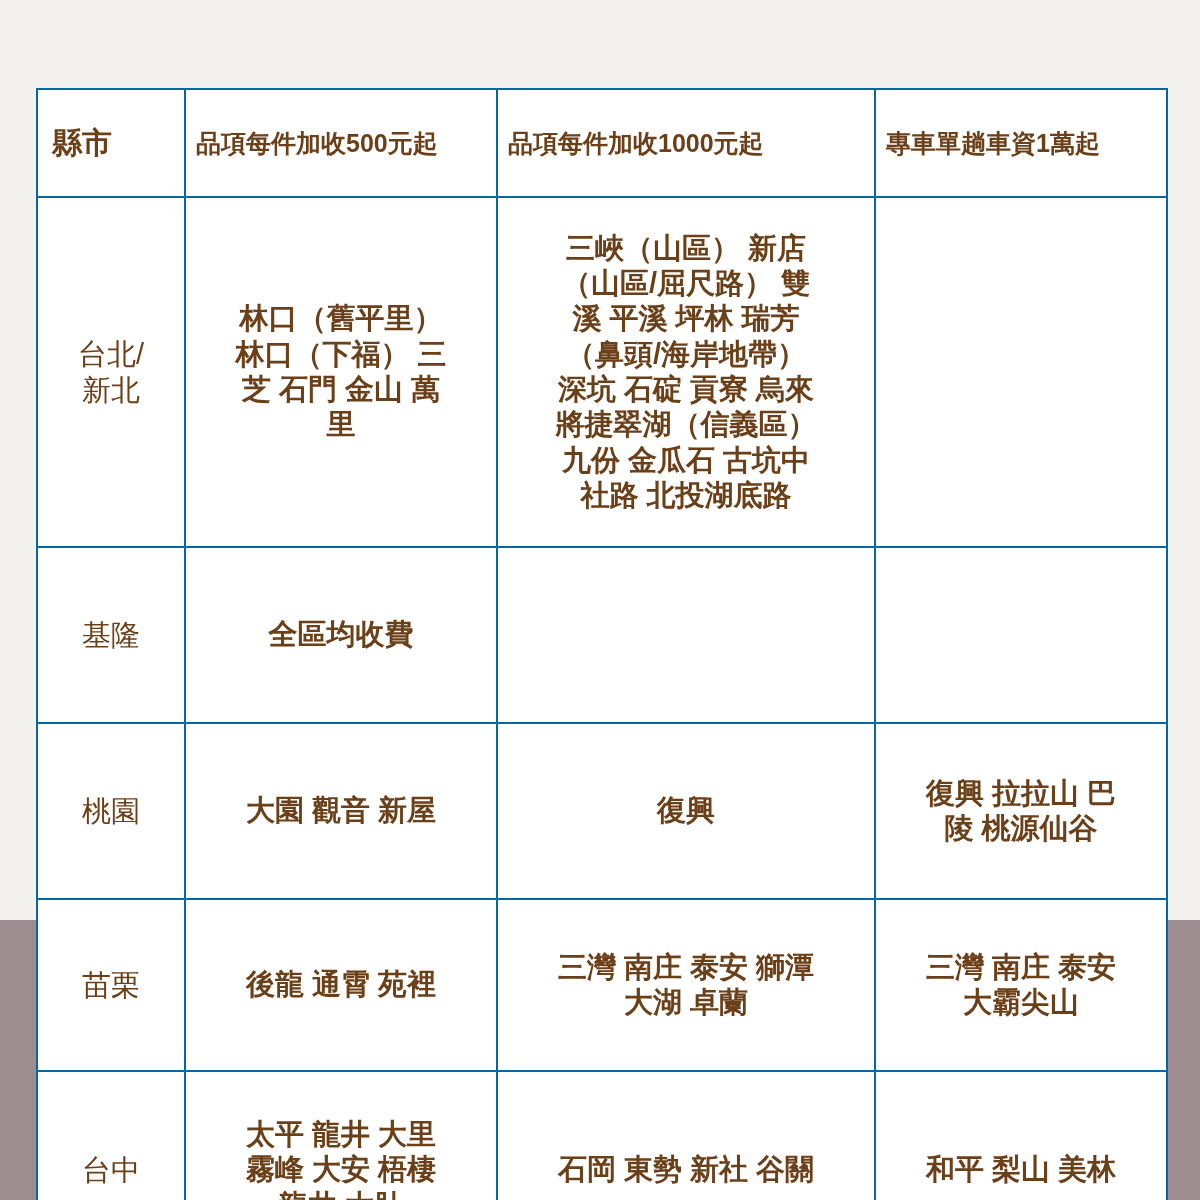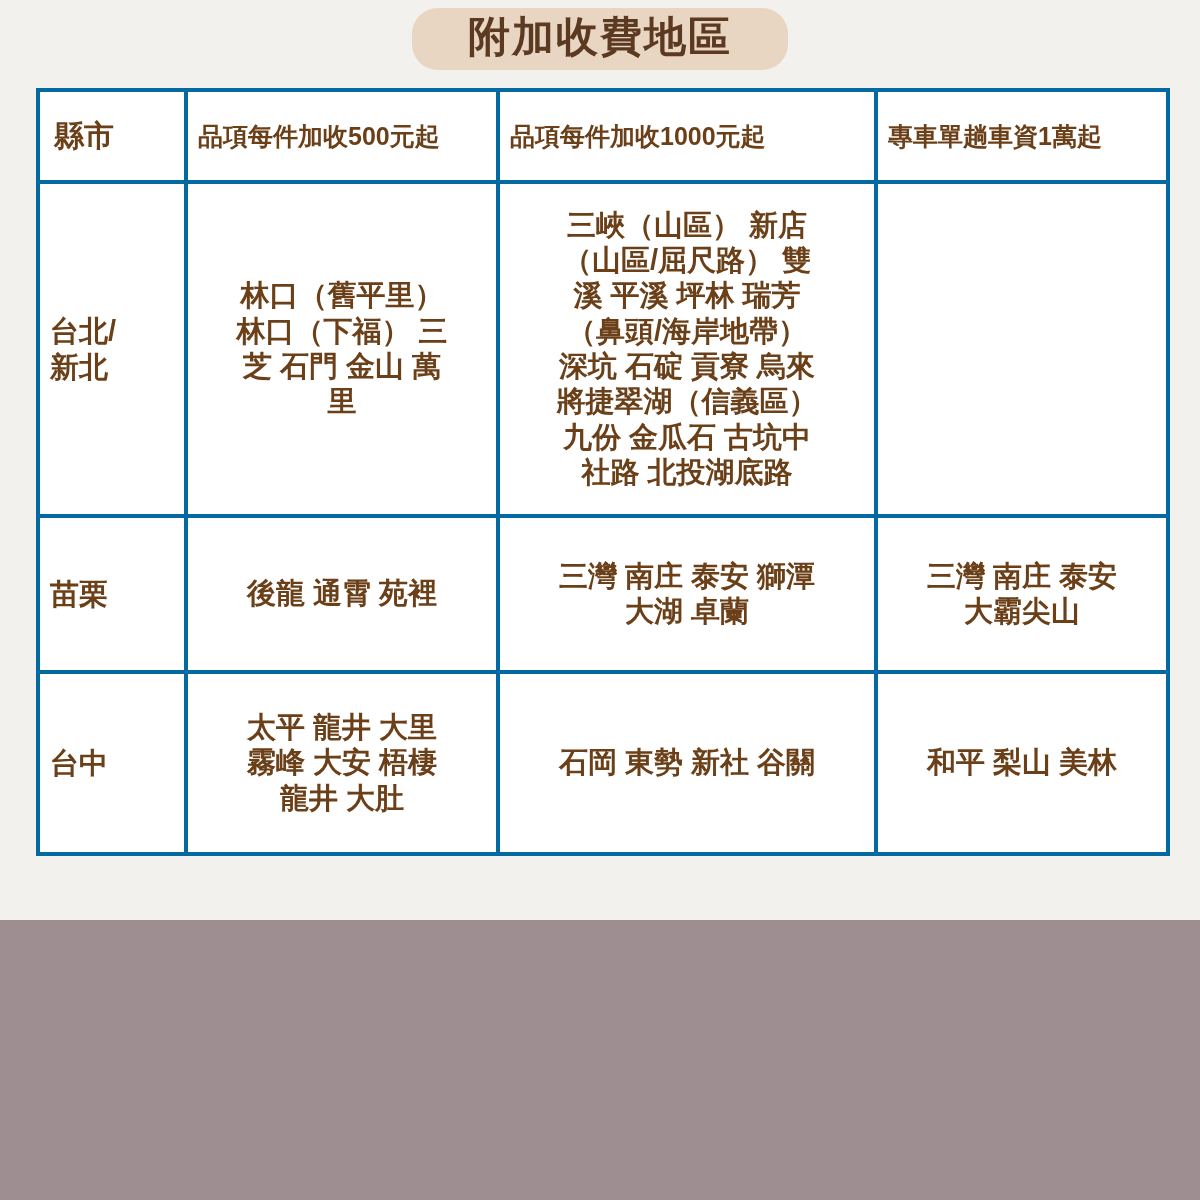--- a/index.html
+++ b/index.html
@@ -63,23 +63,23 @@
     width: 1130px;
   }
   table.fee-table {
     border-collapse: collapse;
     width: 1130px;
     background: #ffffff;
     table-layout: fixed;
   }
   table.fee-table th,
   table.fee-table td {
-    border: 4px solid #0369a1;
+    border: 2px solid #0369a1;
     vertical-align: middle;
-    padding: 15px 10px;
+    padding: 24px 10px;
     color: #6b3f17;
   }
   
   col.c0 { width: 148px; }
   col.c1 { width: 312px; }
   col.c2 { width: 378px; }
   col.c3 { width: 292px; }
 
   thead th {
     font-size: 25px;
@@ -90,23 +90,23 @@
     padding: 6px 6px;
   }
   thead th.col-county {
     text-align: left;
     padding-left: 14px;
     font-size: 30px;
   }
 
   td.county {
     font-size: 29px;
-    font-weight: bold;
+    font-weight: normal;
     color: #5b3512;
-    text-align: left;
+    text-align: center;
     padding-left: 14px;
     line-height: 1.25;
   }
   td.cell {
     font-size: 29px;
     font-weight: bold;
     color: #6b3f17;
     line-height: 1.22;
     text-align: center;
     padding-left: 12px;
@@ -120,25 +120,20 @@
   tr.r-taichung td { height: 148px; }
   .nowrap-soft { white-space: pre-line; }
 </style>
 </head>
 <body>
 
 <div id="page">
   <div id="bg-top"></div>
   <div id="bg-bottom"></div>
 
-  <div class="title-wrap">
-    <div class="title-banner">
-      <div class="title-text">附加收費地區</div>
-    </div>
-  </div>
 
   <div class="table-wrap">
     <table class="fee-table">
       <colgroup>
         <col class="c0">
           <col class="c1">
           <col class="c2">
           <col class="c3">
       </colgroup>
       <thead>
@@ -160,20 +155,33 @@
           <td class="cell nowrap-soft">三峽（山區） 新店
 （山區/屈尺路） 雙
 溪 平溪 坪林 瑞芳
 （鼻頭/海岸地帶）
 深坑 石碇 貢寮 烏來
 將捷翠湖（信義區）
 九份 金瓜石 古坑中
 社路 北投湖底路</td>
           <td class="cell nowrap-soft"></td>
         </tr>
+        <tr class="r-keelung">
+          <td class="county nowrap-soft">基隆</td>
+          <td class="cell nowrap-soft">全區均收費</td>
+          <td class="cell nowrap-soft"></td>
+          <td class="cell nowrap-soft"></td>
+        </tr>
+        <tr class="r-taoyuan">
+          <td class="county nowrap-soft">桃園</td>
+          <td class="cell nowrap-soft">大園 觀音 新屋</td>
+          <td class="cell nowrap-soft">復興</td>
+          <td class="cell nowrap-soft">復興 拉拉山 巴
+陵 桃源仙谷</td>
+        </tr>
         <tr class="r-miaoli">
           <td class="county nowrap-soft">苗栗</td>
           <td class="cell nowrap-soft">後龍 通霄 苑裡</td>
           <td class="cell nowrap-soft">三灣 南庄 泰安 獅潭
 大湖 卓蘭</td>
           <td class="cell nowrap-soft">三灣 南庄 泰安
 大霸尖山</td>
         </tr>
         <tr class="r-taichung">
           <td class="county nowrap-soft">台中</td>

